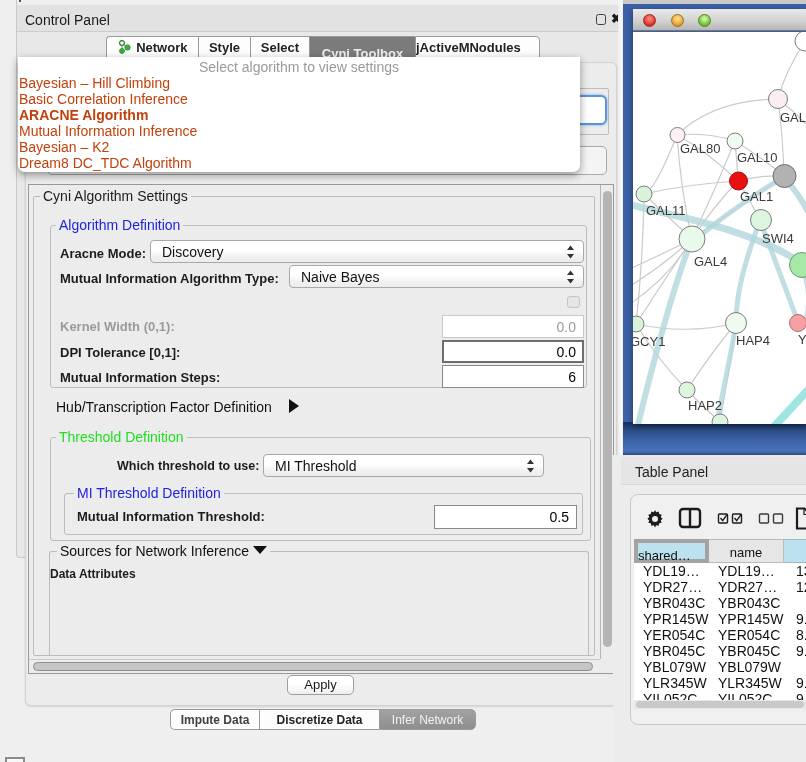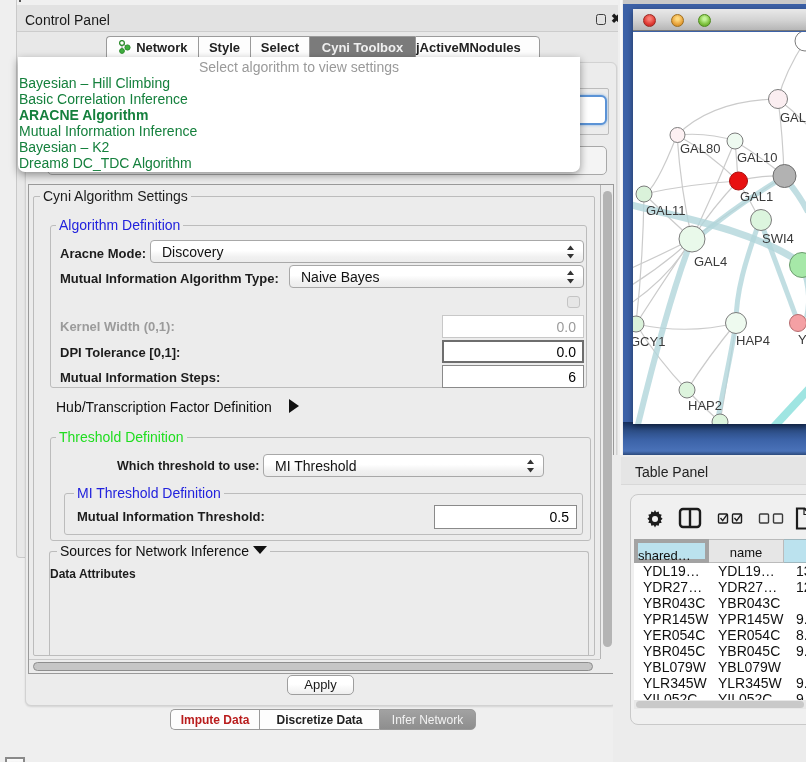--- a/index.html
+++ b/index.html
@@ -34,21 +34,21 @@
 
   <div class="abs" id="toptabs" style="left:89px; top:36px; width:434px; height:22px;">
     <div class="abs" style="left:0px; top:0; width:92px; height:22px; font-size:13px; font-weight:bold; text-align:center; padding-top:3px; border:1px solid #9a9a9a; border-right:none;border-radius:4px 0 0 0;background:#fdfdfd; color:#222;"><svg width="13" height="14" viewBox="0 0 13 14" style="vertical-align:-2px; margin-right:2px;">
           <path d="M4 3 L9 7 M4 3 L4 10" stroke="#888" stroke-width="1"></path>
           <circle cx="4" cy="3" r="2.4" fill="#fff" stroke="#2c8c2c" stroke-width="1.3"></circle>
           <circle cx="9.5" cy="7.5" r="2.6" fill="#3faf3f" stroke="#2c8c2c"></circle>
           <circle cx="4" cy="11" r="2.4" fill="#3faf3f" stroke="#2c8c2c"></circle>
         </svg> Network</div>
     <div class="abs" style="left:92px; top:0; width:52px; height:22px; font-size:13px; font-weight:bold; text-align:center; padding-top:3px; border:1px solid #9a9a9a; border-right:none;background:#fdfdfd; color:#222;">Style</div>
     <div class="abs" style="left:144px; top:0; width:59px; height:22px; font-size:13px; font-weight:bold; text-align:center; padding-top:3px; border:1px solid #9a9a9a; border-right:none;background:#fdfdfd; color:#222;">Select</div>
-    <div class="abs" style="left:203px; top:0; width:106px; height:22px; font-size:13px; font-weight:bold; text-align:center; padding-top:3px; border:1px solid #9a9a9a; border-right:none;background:#7b7b7b; color:#f0f0f0;">Cyni Toolbox</div>
+    <div class="abs" style="left:203px; top:0; width:106px; height:22px; font-size:13px; font-weight:bold; text-align:center; padding-top:9px; border:1px solid #9a9a9a; border-right:none;background:#7b7b7b; color:#f0f0f0;">Cyni Toolbox</div>
     <div class="abs" style="left:309px; top:0; width:125px; height:22px; font-size:13px; font-weight:bold; text-align:left; padding-top:3px; border:1px solid #9a9a9a; border-right:none;border-right:1px solid #9a9a9a; border-radius:0 4px 0 0;background:#fdfdfd; color:#222;">jActiveMNodules</div>
   </div>
 
   <div class="abs" style="left:8px; top:62px; width:592px; height:644px; background:#ececec; border:1px solid #d2d2d2; border-radius:6px; box-shadow:0 1px 2px rgba(0,0,0,0.12);"></div>
 
   <div class="abs" style="left:24px; top:88px; width:568px; height:47px; border:1px solid #bcbcbc; border-radius:2px;"></div>
   <div class="abs" style="left:30px; top:95px; width:560px; height:30px; border:2px solid #5b93d6; border-radius:6px; background:#fff; box-shadow:0 0 3px #7aabdf;"></div>
   <div class="abs" style="left:30px; top:146px; width:560px; height:29px; border:1px solid #a8a8a8; border-radius:5px; background:#f4f4f4;"></div>
 
   <div class="abs" style="left:11px; top:184px; width:586px; height:490px; border:1px solid #9a9a9a; background:#ececec;">
@@ -121,29 +121,29 @@
 
   <div class="abs" style="left:32px; top:551px; width:540px; height:105px; border:1px solid #bcbcbc; border-bottom:none; border-radius:3px 3px 0 0;">
     <div class="grptitle" style="left:7px; color:#111; font-weight:normal;">Sources for Network Inference <span style="display:inline-block; vertical-align:2px; width:0; height:0; border-top:8px solid #111; border-left:7px solid transparent; border-right:7px solid transparent;"></span></div>
   </div>
   <div class="lbl" style="left:33px; top:567px; font-size:12px;">Data Attributes</div>
 
 
   <div class="abs" style="left:270px; top:675px; width:67px; height:20px; border:1px solid #9e9e9e; border-radius:5px; background:linear-gradient(#ffffff,#ffffff 45%,#eeeeee); text-align:center; font-size:13px; color:#1a1a1a; padding-top:1px;">Apply</div>
 
   <div class="abs" id="bottabs" style="left:153px; top:709px; width:306px; height:21px;">
-    <div class="abs" style="left:0px; top:0; width:89px; height:21px; font-size:12px; font-weight:bold; text-align:center; padding-top:3px; border:1px solid #9a9a9a; border-right:none;border-radius:5px 0 0 5px;background:#fdfdfd; color:#b91c1c;">Impute Data</div>
+    <div class="abs" style="left:0px; top:0; width:89px; height:21px; font-size:12px; font-weight:bold; text-align:center; padding-top:3px; border:1px solid #9a9a9a; border-right:none;border-radius:5px 0 0 5px;background:#fdfdfd; color:#404040;">Impute Data</div>
     <div class="abs" style="left:89px; top:0; width:120px; height:21px; font-size:12px; font-weight:bold; text-align:center; padding-top:3px; border:1px solid #9a9a9a; border-right:none;background:#fdfdfd; color:#222;">Discretize Data</div>
     <div class="abs" style="left:209px; top:0; width:97px; height:21px; font-size:12px; font-weight:bold; text-align:center; padding-top:3px; border:1px solid #9a9a9a; border-right:none;border-right:1px solid #9a9a9a; border-radius:0 5px 5px 0;background:linear-gradient(#a2a2a2,#8e8e8e); color:#f2f2f2; font-weight:normal;">Infer Network</div>
   </div>
 </div>
 
 <div class="abs" style="left:18px; top:57px; width:562px; height:115px; background:#fff; border-radius:0 0 7px 7px; box-shadow:0 3px 8px rgba(0,0,0,0.4); z-index:50;">
   <div style="text-align:center; color:#9a9a9a; font-size:14px; padding-top:2px;">Select algorithm to view settings</div>
-  <div style="font-size:14px; color:#15803d; padding-left:1px; line-height:16px;">
+  <div style="font-size:14px; color:#c2410c; padding-left:1px; line-height:16px;">
     Bayesian – Hill Climbing<br>
     Basic Correlation Inference<br>
     <span class="b">ARACNE Algorithm</span><br>
     Mutual Information Inference<br>
     Bayesian – K2<br>
     Dream8 DC_TDC Algorithm
   </div>
 </div>
 
 <div class="abs" style="left:618px; top:0; width:188px; height:455px; background:#efefef;"></div>

